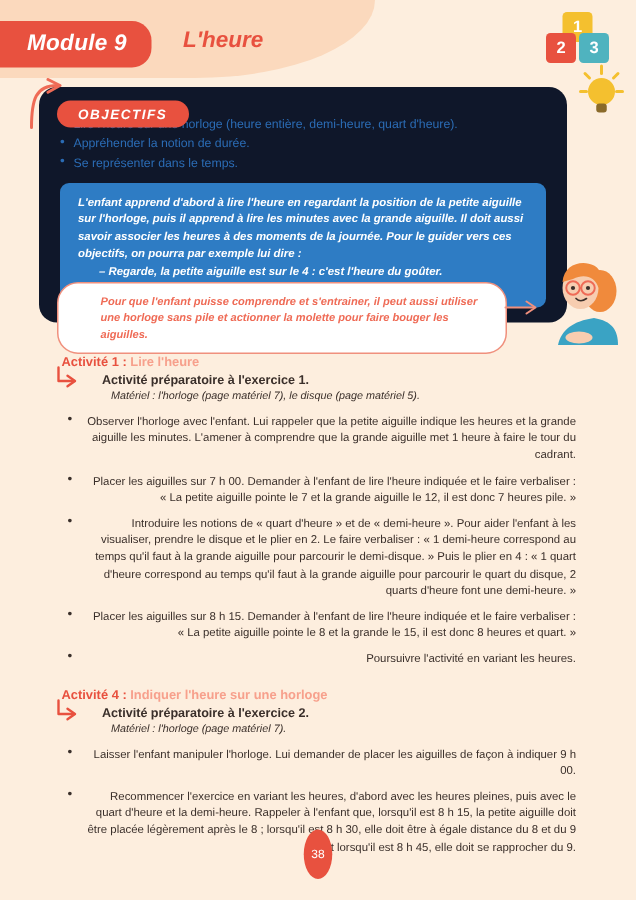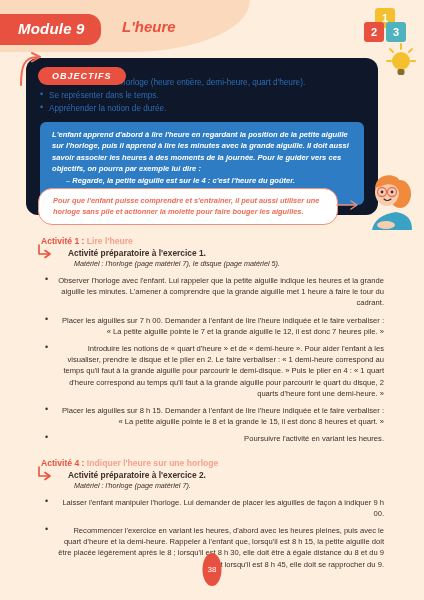--- a/index.html
+++ b/index.html
@@ -112,21 +112,21 @@
 
   .bulb { position: absolute; right: 6px; top: 42px; width: 34px; height: 36px; z-index: 5; }
 
   
   .bubble {
     position: absolute; left: 38px; top: 188px;
     width: 300px;
     background: #ffffff;
     border: 1.2px solid #f0907d;
     border-radius: 14px;
-    padding: 6px 12px 7px 14px;
+    padding: 6px 12px 7px 28px;
   }
   .bubble p {
     color: #ef6b56;
     font-size: 7.4px;
     line-height: 11px;
     font-style: italic;
     font-weight: bold;
   }
   .bubble-tail {
     position: absolute; left: 336px; top: 198px;
@@ -206,22 +206,22 @@
   <svg class="obj-arrow" viewBox="0 0 26 34">
     <path d="M3 33 C3 14 6 5 20 5" stroke="#ef6b56" stroke-width="2" fill="none" stroke-linecap="round"></path>
     <path d="M14 1 L22 5 L14 9.5" stroke="#ef6b56" stroke-width="2" fill="none" stroke-linecap="round" stroke-linejoin="round"></path>
   </svg>
 
   <div class="obj-badge">OBJECTIFS</div>
 
   <div class="obj-card">
     <ul class="obj-list">
       <li>Lire l'heure sur une horloge (heure entière, demi-heure, quart d'heure).</li>
+      <li>Appréhender la notion de durée.</li>
       <li>Se représenter dans le temps.</li>
-      <li>Appréhender la notion de durée.</li>
     </ul>
 
     <div class="blue-box">
       <p>L'enfant apprend d'abord à lire l'heure en regardant la position de la petite aiguille sur l'horloge, puis il apprend à lire les minutes avec la grande aiguille. Il doit aussi savoir associer les heures à des moments de la journée. Pour le guider vers ces objectifs, on pourra par exemple lui dire :</p>
       <p class="dash">– Regarde, la petite aiguille est sur le 4 : c'est l'heure du goûter.</p>
       <p class="dash">– Tu iras te coucher lorsque la petite aiguille arrivera sur le 8.</p>
     </div>
   </div>
 
   <svg class="bulb" viewBox="0 0 34 36">

